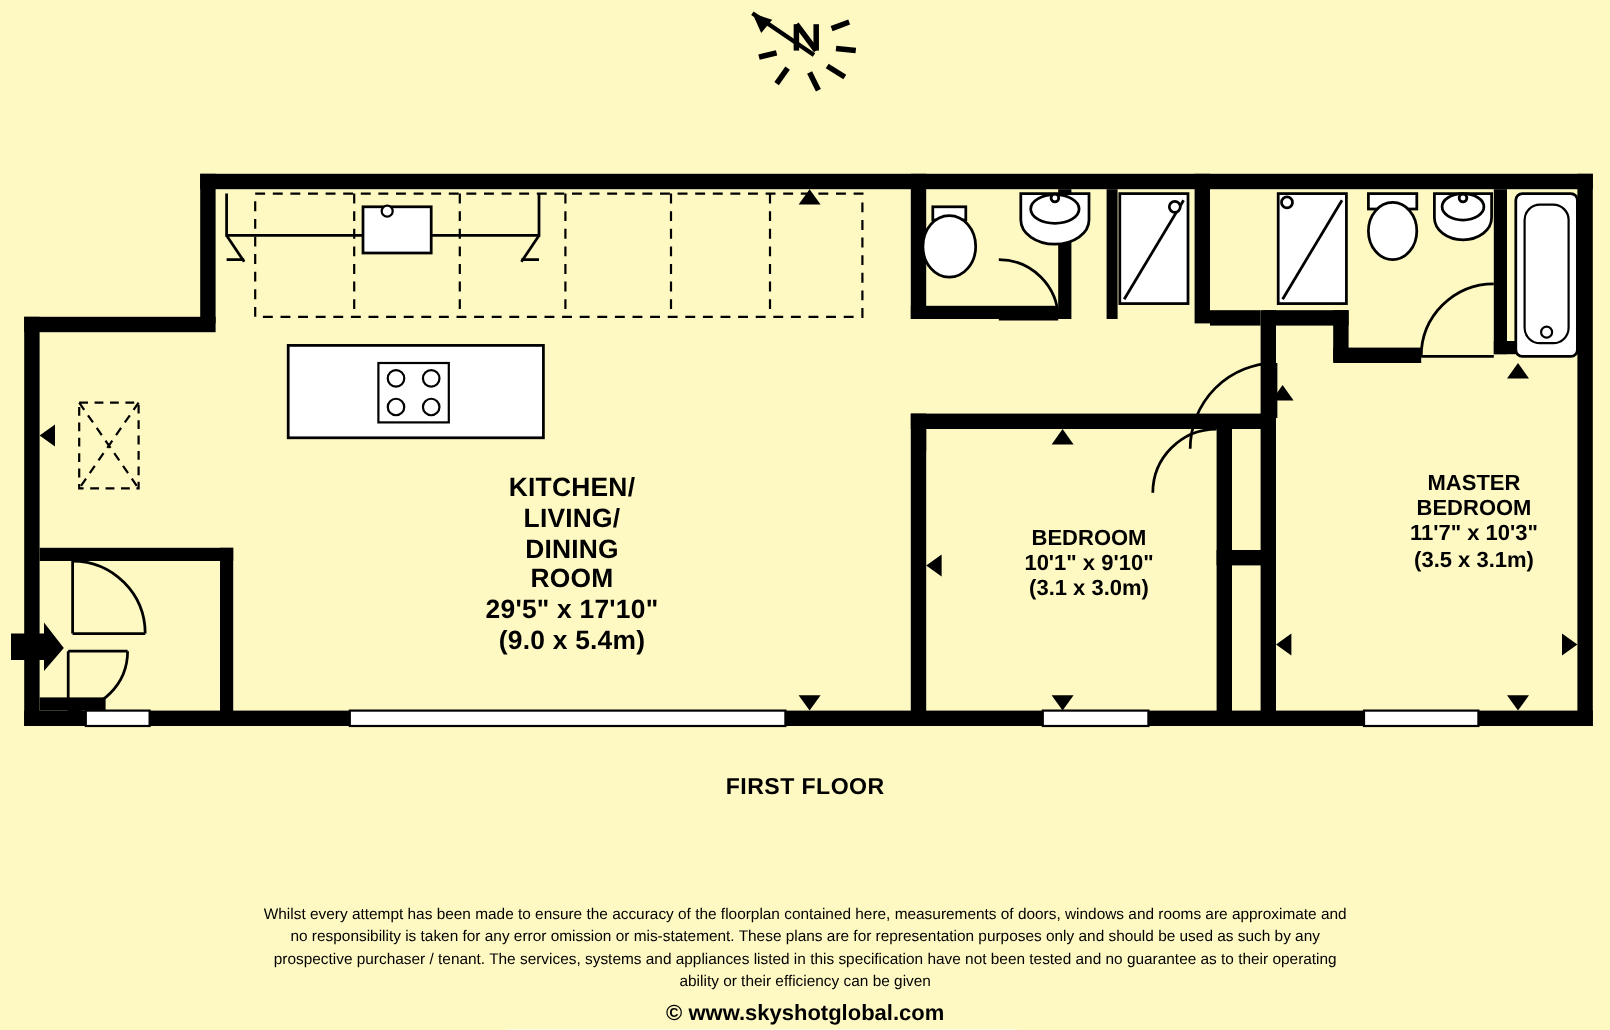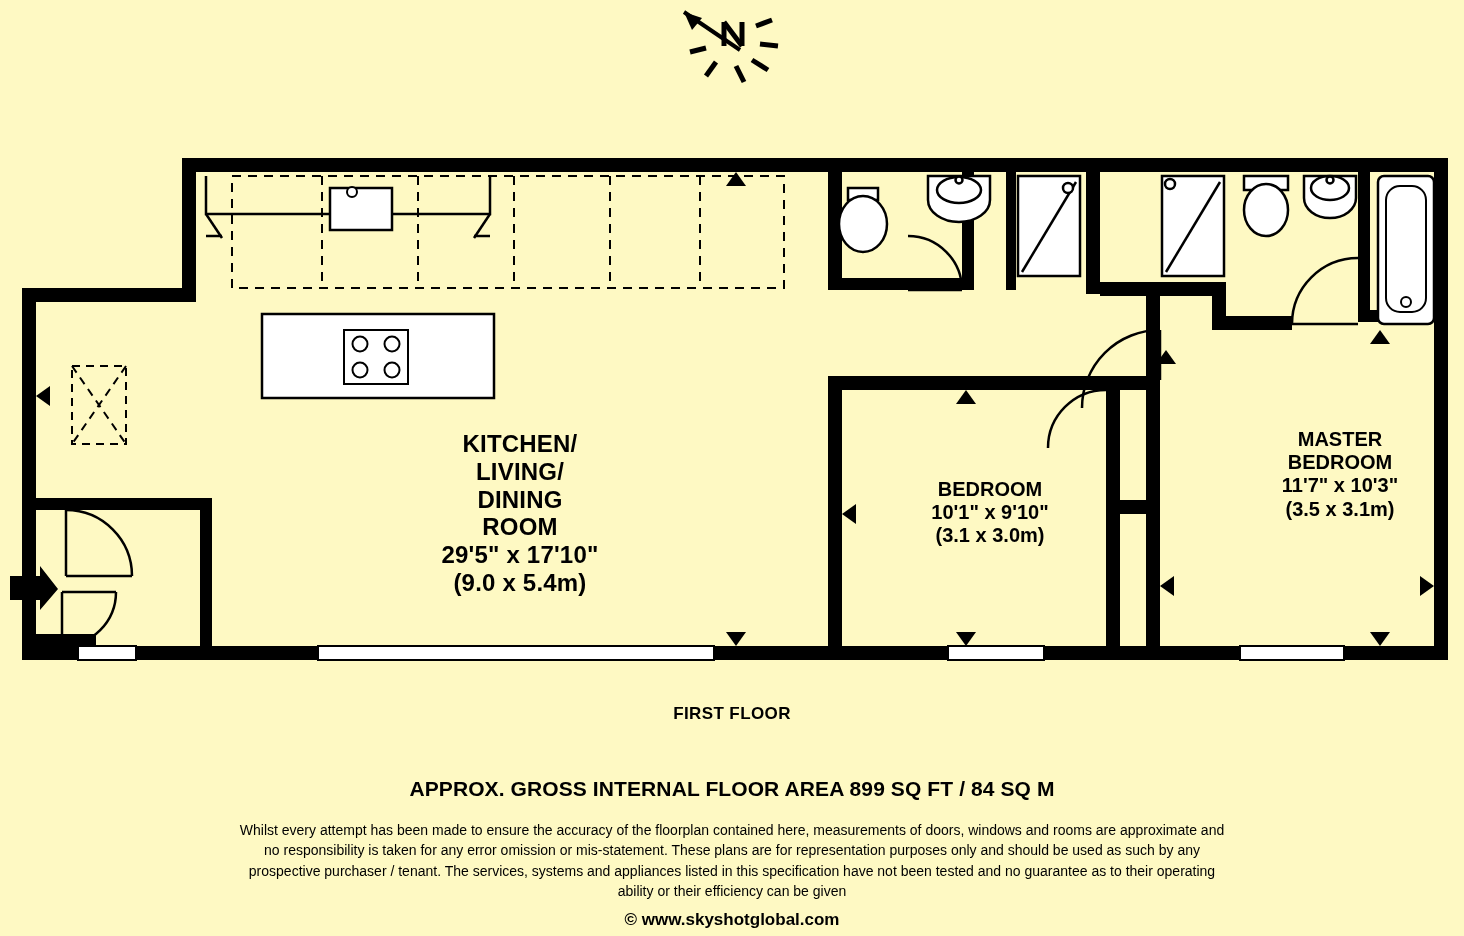--- a/index.html
+++ b/index.html
@@ -49,21 +49,21 @@
   #room-master {
     left: 1210px;
     top: 428px;
     width: 260px;
     font-size: 20px;
   }
   #floor-title {
     left: 582px;
     top: 704px;
     width: 300px;
-    font-size: 17px;
+    font-size: 21px;
     letter-spacing: 0.4px;
   }
   #area-title {
     left: 332px;
     top: 777px;
     width: 800px;
     font-size: 21px;
     letter-spacing: 0.1px;
   }
   #disclaimer {
@@ -76,21 +76,21 @@
     line-height: 1.46;
     font-weight: normal;
     color: #000;
   }
   #credit {
     position: absolute;
     left: 482px;
     top: 910px;
     width: 500px;
     text-align: center;
-    font-size: 17px;
+    font-size: 20px;
     font-weight: bold;
   }
 </style>
 </head>
 <body>
 
 <div id="page">
 
   <svg class="plan-svg" viewBox="0 0 1464 936">
 
@@ -304,19 +304,18 @@
 10'1" x 9'10"
 (3.1 x 3.0m)</div>
 
   <div class="label" id="room-master">MASTER
 BEDROOM
 11'7" x 10'3"
 (3.5 x 3.1m)</div>
 
   <div class="label" id="floor-title">FIRST FLOOR</div>
 
-  <div class="label" id="area-title">APPROX. GROSS INTERNAL FLOOR AREA 899 SQ FT / 84 SQ M</div>
 
   <div id="disclaimer">Whilst every attempt has been made to ensure the accuracy of the floorplan contained here, measurements of doors, windows and rooms are approximate and no responsibility is taken for any error omission or mis-statement. These plans are for representation purposes only and should  be used as such by any prospective purchaser / tenant. The services, systems and appliances listed in this specification have not been tested and no guarantee as to their operating ability or their efficiency can be given</div>
 
   <div id="credit">© www.skyshotglobal.com</div>
 
 </div>
 
 </body></html>

